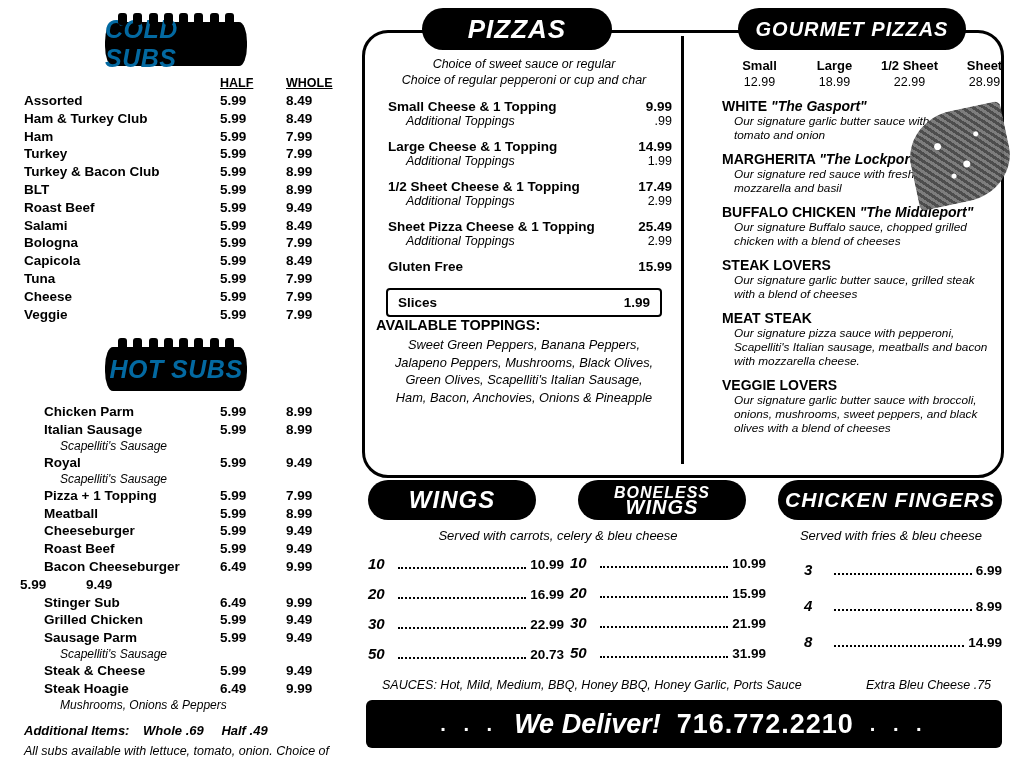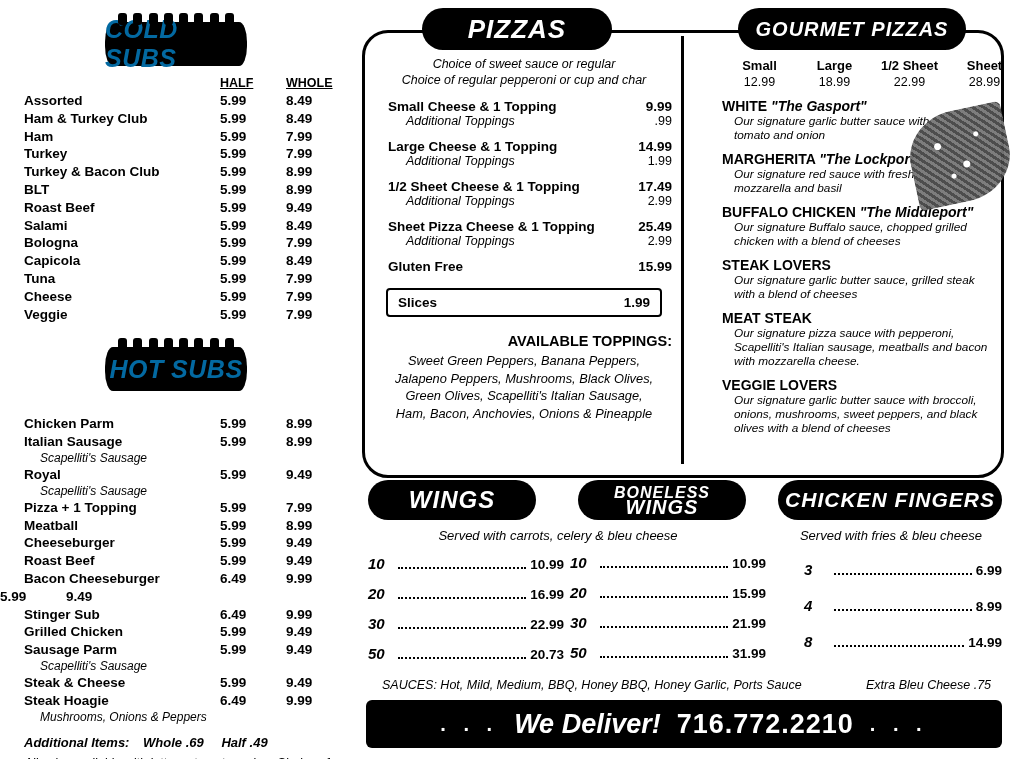--- a/index.html
+++ b/index.html
@@ -82,21 +82,21 @@
   .pzitem .n{flex:1;padding-left:12px;}
   .pzitem .v{width:56px;text-align:right;}
   .pzsub{display:flex;align-items:baseline;font-size:12.5px;font-style:italic;}
   .pzsub .n{flex:1;padding-left:30px;}
   .pzsub .v{width:56px;text-align:right;font-style:normal;}
   .slices{
     margin:14px 10px 0 10px;border:2px solid #000;border-radius:4px;
     display:flex;align-items:center;padding:5px 10px;font-size:13.5px;font-weight:bold;
   }
   .slices .n{flex:1;}
-  .tophead{text-align:right;font-size:14.5px;font-weight:bold;margin-top:16px;}
+  .tophead{text-align:left;font-size:14.5px;font-weight:bold;}
   .toplist{text-align:center;font-size:12.8px;font-style:italic;line-height:17.5px;margin-top:3px;}
 
   
   .gm{position:absolute;left:694px;top:58px;width:300px;margin-left:28px;}
   .sizerow{display:flex;font-size:13px;font-weight:bold;text-align:center;}
   .sizerow div{flex:1;}
   .pricerow{display:flex;font-size:12.5px;text-align:center;margin-top:2px;}
   .pricerow div{flex:1;}
   .gitem{margin-top:9px;}
   .gtitle{font-size:14px;font-weight:bold;}
@@ -244,21 +244,21 @@
           <i></i>
           <i></i>
           <i></i>
           <i></i>
           <i></i>
           <i></i>
         </span>
       <span>HOT SUBS</span>
     </div>
 
-    <div class="menu-list" style="margin-top:24px;">
+    <div class="menu-list" style="margin-top:12px;padding-left:20px;">
       <div class="mrow">
           <span class="mname">Chicken Parm</span>
           <span class="p1">5.99</span>
           <span class="p2">8.99</span>
         </div>
       <div class="mrow">
           <span class="mname">Italian Sausage</span>
           <span class="p1">5.99</span>
           <span class="p2">8.99</span>
         </div>

